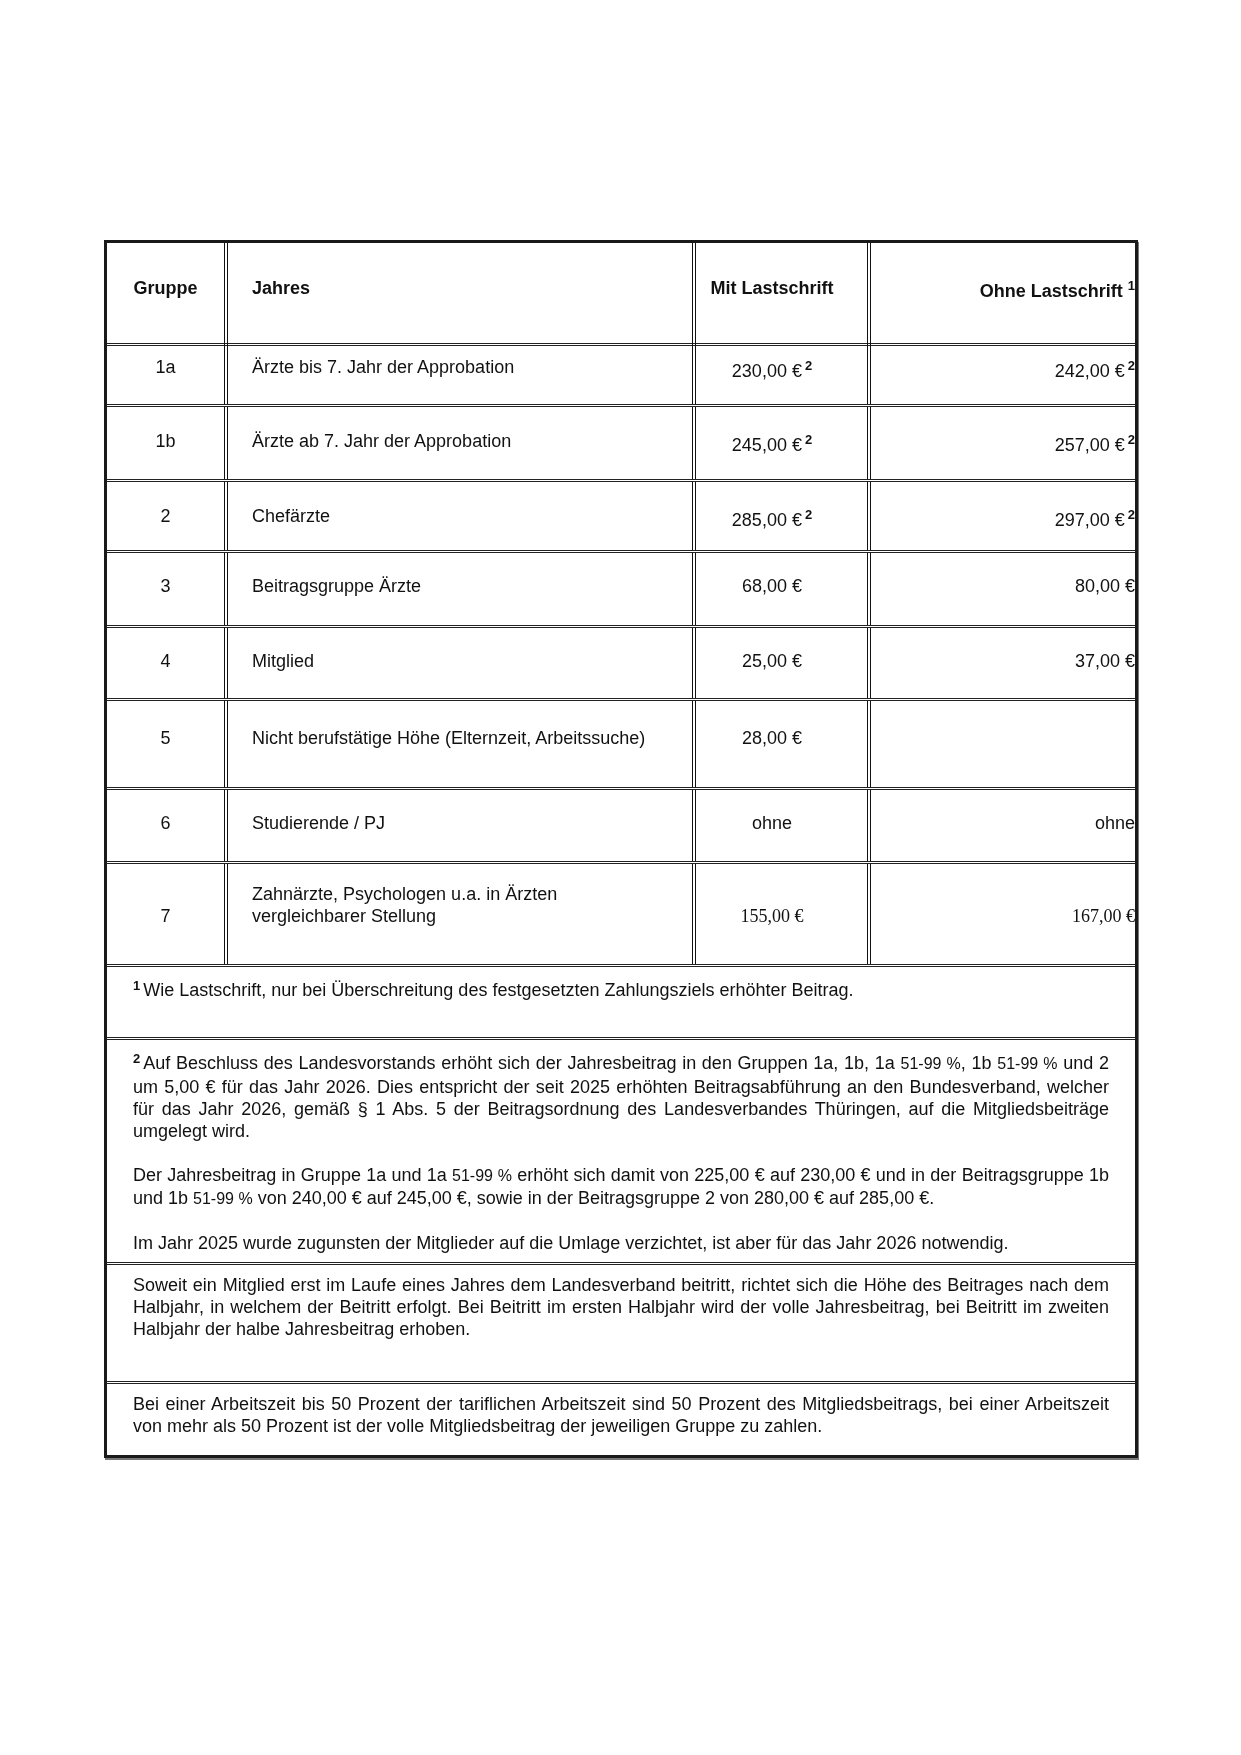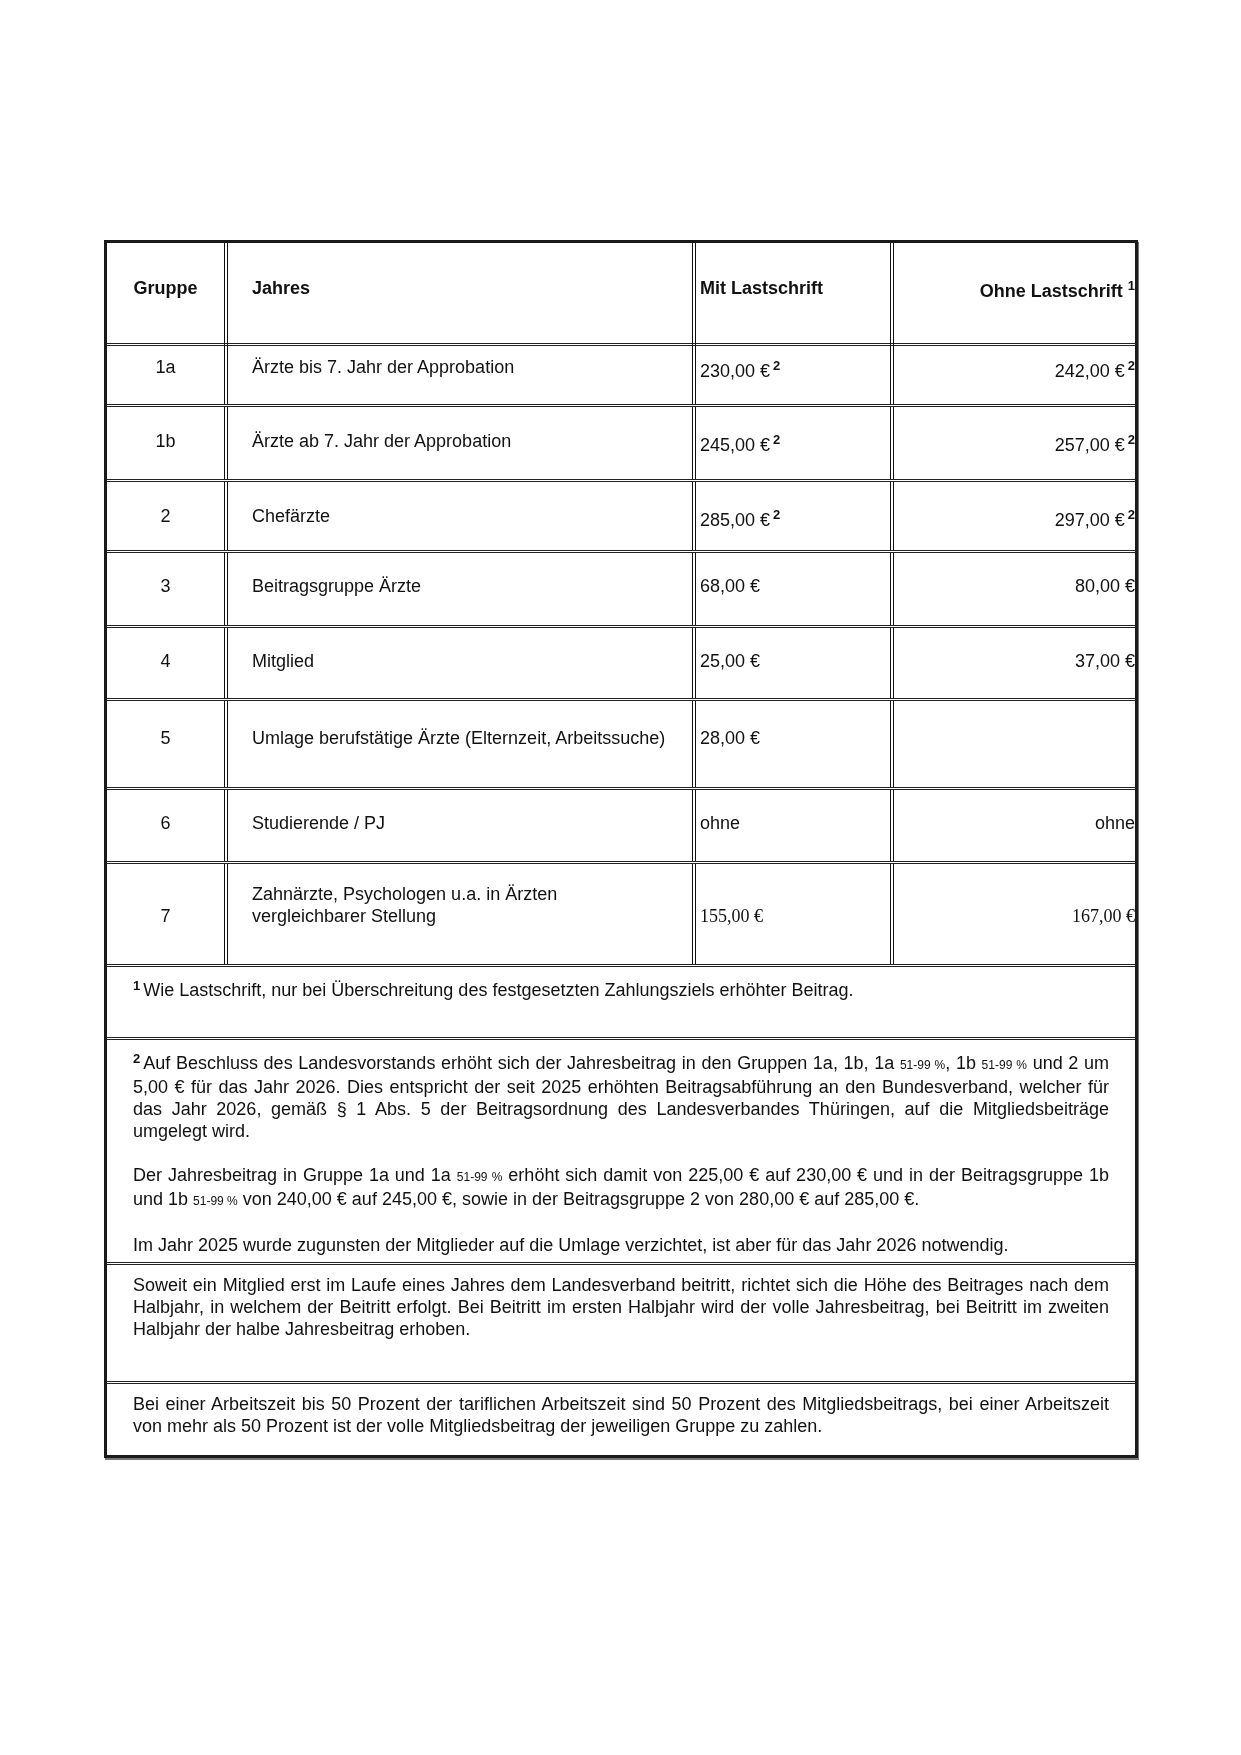--- a/index.html
+++ b/index.html
@@ -17,21 +17,21 @@
     position: absolute; left: 0; right: 0;
     border-bottom: 3px double #222;
     box-sizing: border-box;
   }
   .cell {
     position: absolute; top: 0; bottom: 0; box-sizing: border-box;
     font-size: 18px; line-height: 22px;
   }
   .c1 { left: 0; width: 121px; text-align: center; border-right: 4px double #111; }
   .c2 { left: 121px; width: 468px; padding-left: 24px; border-right: 4px double #111; }
-  .c3 { left: 593px; width: 194px; text-align: left; border-right: 4px double #111; }
+  .c3 { left: 570px; width: 194px; text-align: center; border-right: 4px double #111; }
   .c4 { left: 783px; right: 0; text-align: right; }
   .hdr .cell { font-weight: bold; padding-top: 34px; }
   .hdr .c4 { padding-top: 37px; }
   .data .cell { padding-top: 23px; }
   .data .c3, .data .c4 { padding-top: 27px; }
   .row7 .cell { padding-top: 41px; }
   .row7 .c2 { padding-top: 19px; }
   .row7 .c3, .row7 .c4 { padding-top: 41px; font-family: Liberation Serif, serif; }
   .row5 .cell, .row5 .c3, .row5 .c4 { padding-top: 26px; }
   .row6 .cell, .row6 .c3, .row6 .c4 { padding-top: 22px; }
@@ -41,21 +41,21 @@
   .hdr sup.fn { font-size: 13px; margin-left: 5px; }
   .note {
     position: absolute; left: 0; right: 0; box-sizing: border-box;
     padding: 0 26px 0 26px; font-size: 18px; line-height: 22px;
     text-align: justify; border-bottom: 3px double #222;
   }
   .note.last { border-bottom: none; }
   .note p { margin: 0 0 22px 0; }
   .note p:last-child { margin-bottom: 0; }
   .note sup.fn { margin-left: 0; margin-right: 3px; top: -6px; }
-  .small { font-size: 12px; }
+  .small { font-size: 16px; }
 </style>
 </head>
 <body>
 
 <div class="page-table">
 
   <div class="grid-row hdr" style="top:0; height:103px;">
     <div class="cell c1">Gruppe</div>
     <div class="cell c2">Jahres</div>
     <div class="cell c3">Mit Lastschrift</div>
@@ -92,21 +92,21 @@
 
   <div class="grid-row data row4" style="top:385px; height:73px;">
     <div class="cell c1">4</div>
     <div class="cell c2">Mitglied</div>
     <div class="cell c3">25,00 €</div>
     <div class="cell c4">37,00 €</div>
   </div>
 
   <div class="grid-row data row5" style="top:458px; height:89px;">
     <div class="cell c1">5</div>
-    <div class="cell c2">Umlage berufstätige Ärzte (Elternzeit, Arbeitssuche)</div>
+    <div class="cell c2">Nicht berufstätige Höhe (Elternzeit, Arbeitssuche)</div>
     <div class="cell c3">28,00 €</div>
   </div>
 
   <div class="grid-row data row6" style="top:547px; height:74px;">
     <div class="cell c1">6</div>
     <div class="cell c2">Studierende / PJ</div>
     <div class="cell c3">ohne</div>
     <div class="cell c4">ohne</div>
   </div>
 

